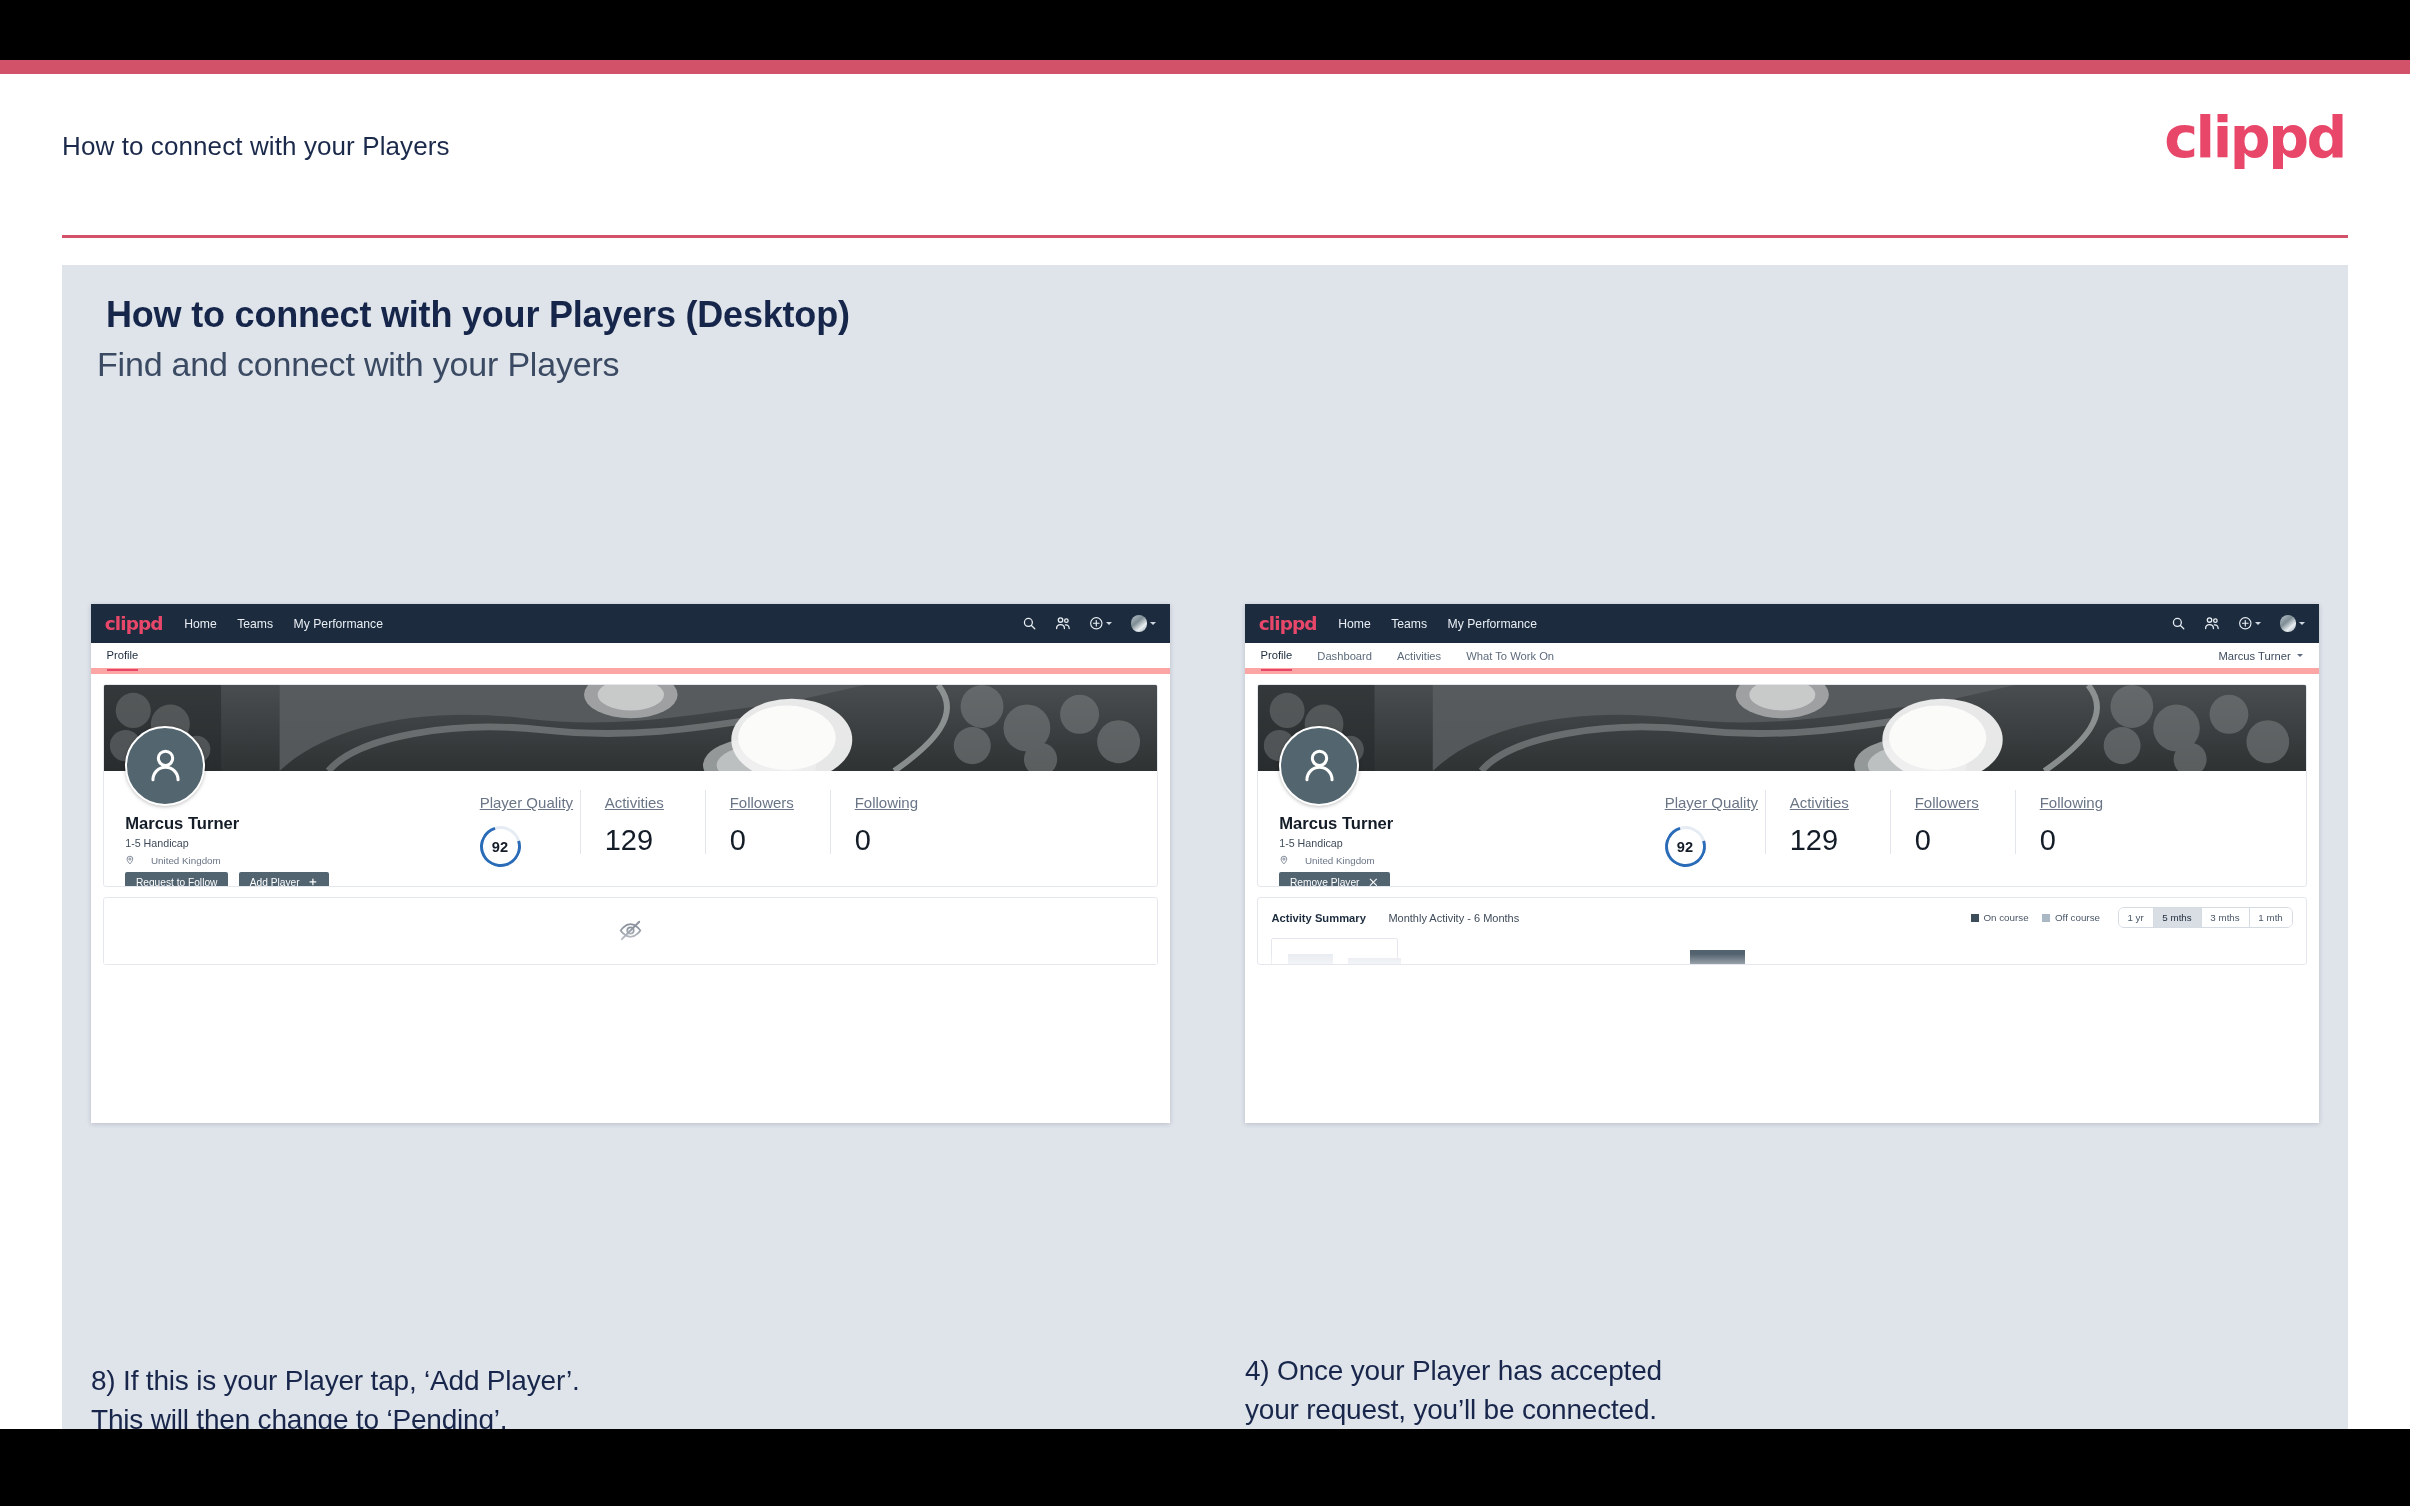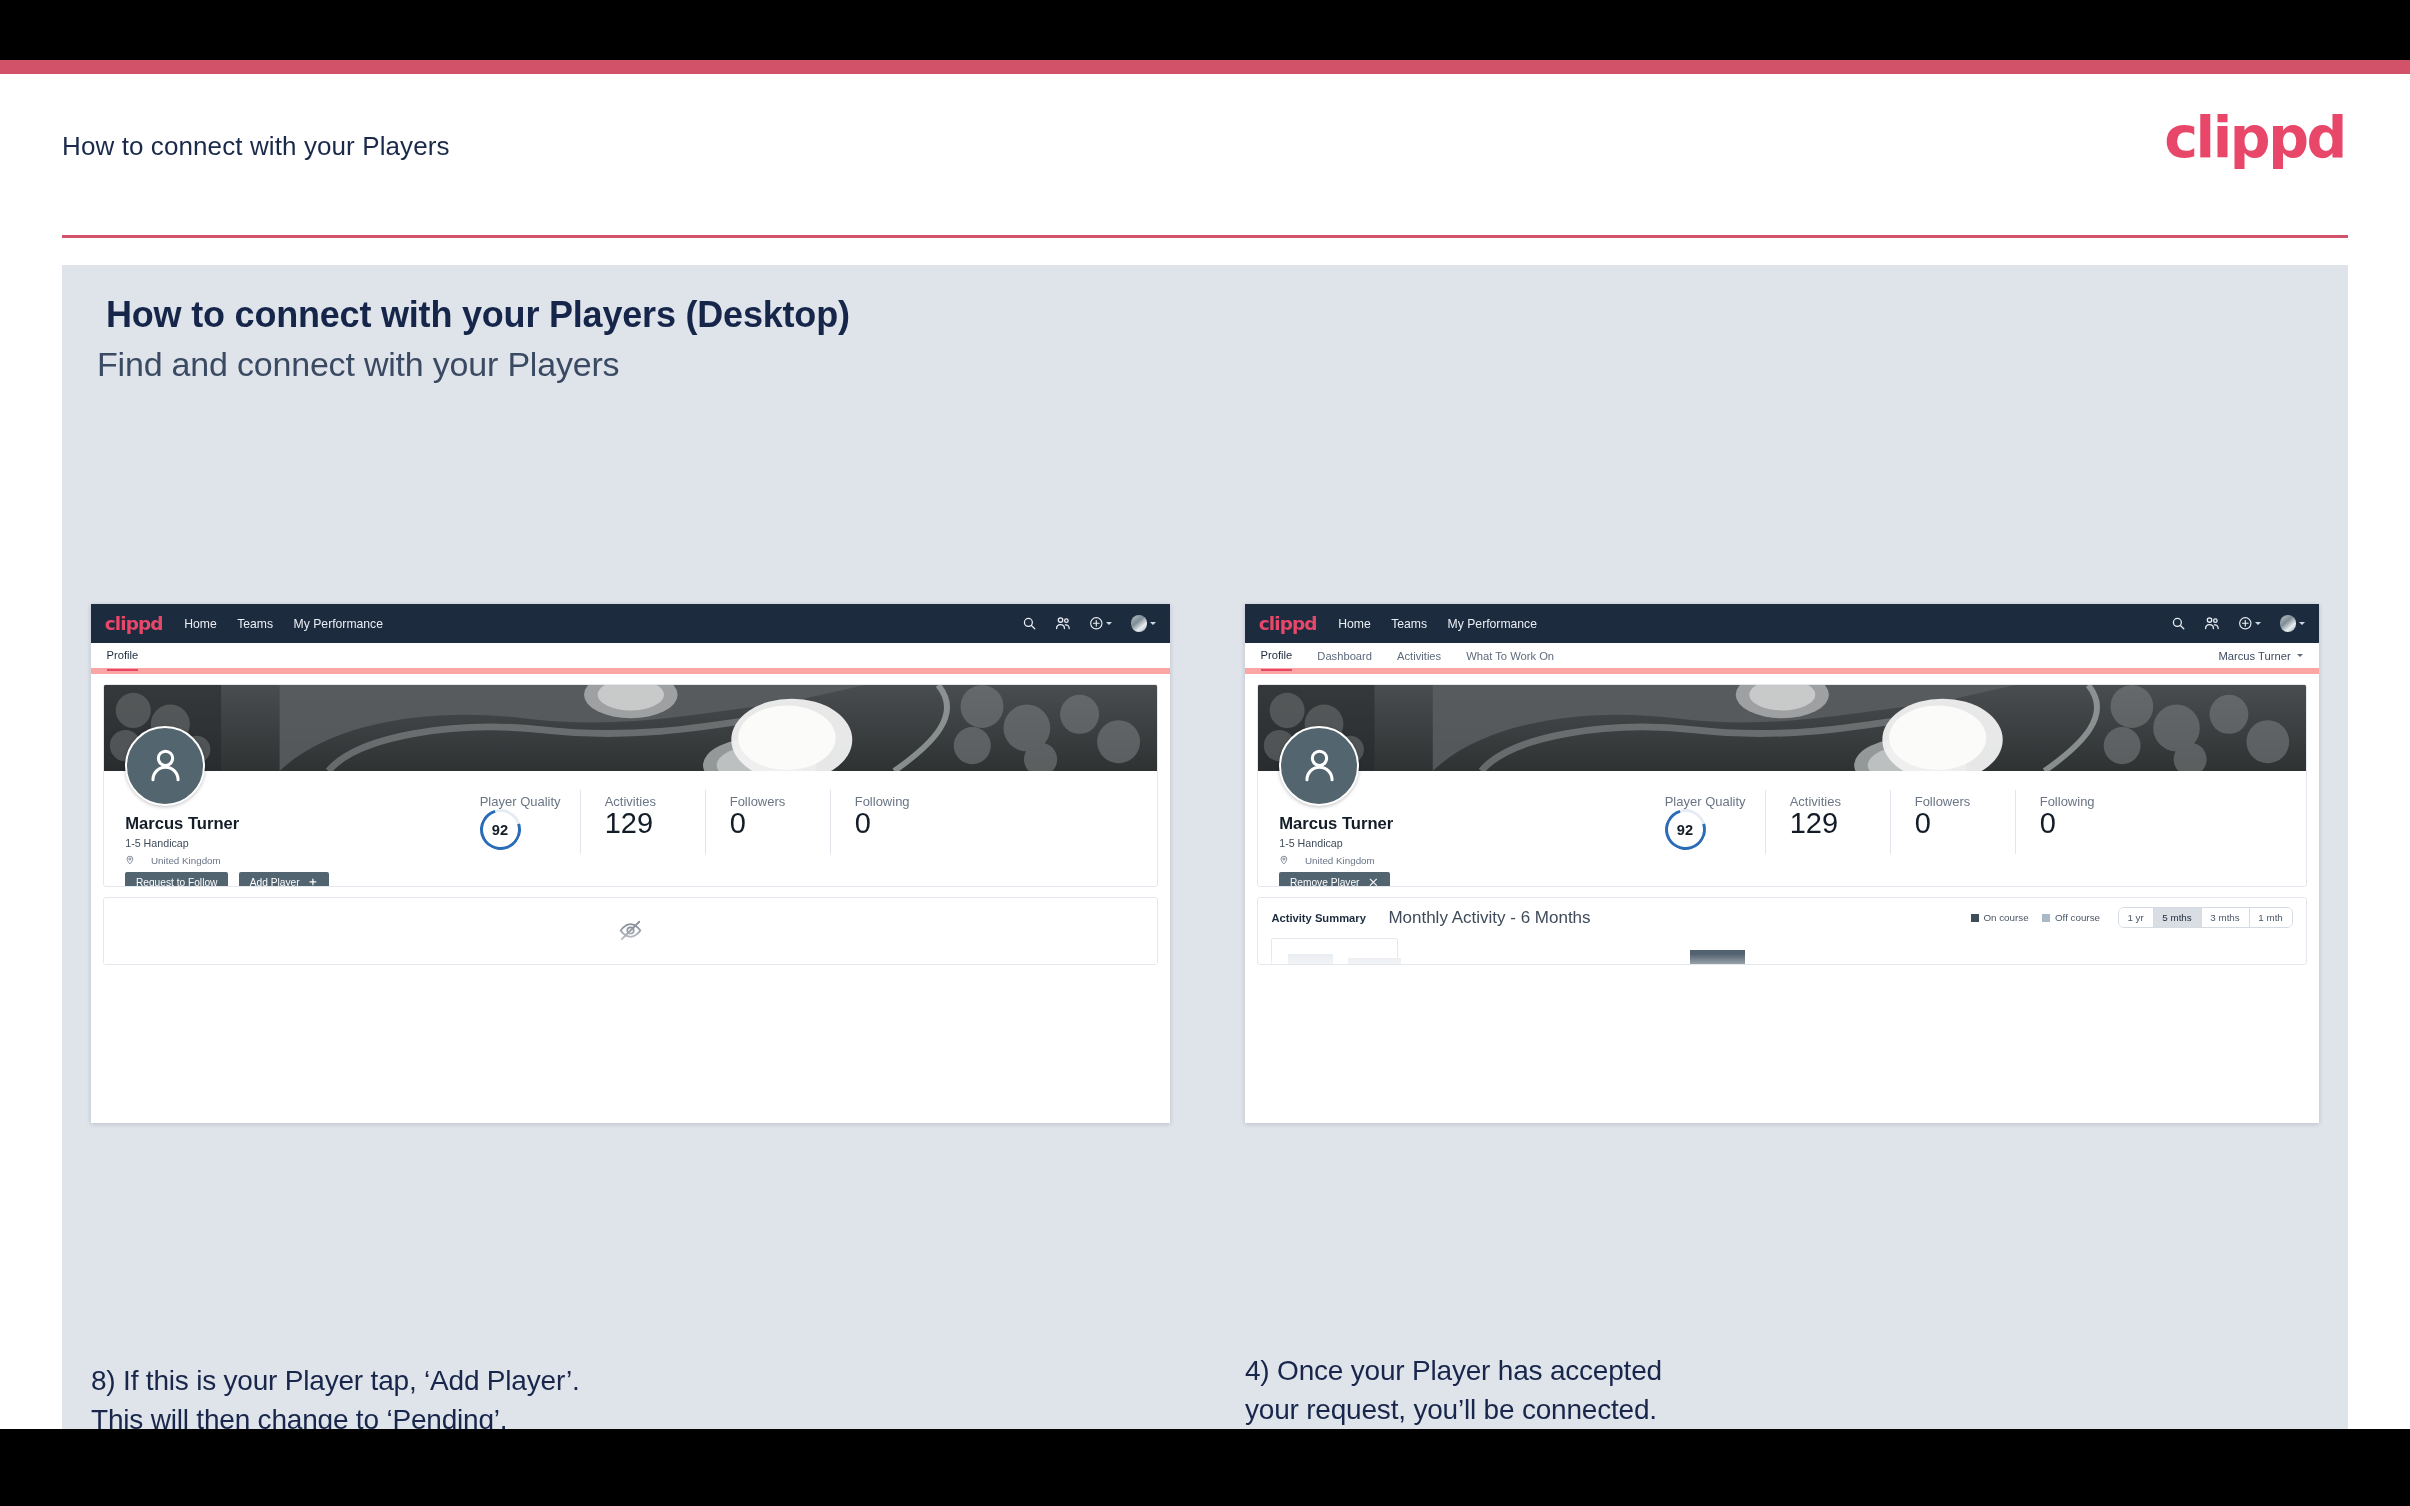--- a/index.html
+++ b/index.html
@@ -149,21 +149,21 @@
   }
 
   
   .stats {
     position:absolute; top:23.4px; display:flex; align-items:flex-start;
   }
   .stat { padding:0 0 0 25px; min-width:125px; position:relative; }
   .stat + .stat::before {
     content:""; position:absolute; left:0; top:-3.9px; width:1px; height:64px; background:#e2e6ec;
   }
-  .stat .lbl { font-size:13px; color:#6a7586; margin-bottom:0; }
+  .stat .lbl { font-size:15px; color:#6a7586; margin-bottom:15px;text-decoration:underline; }
   .stat .val { font-size:29px; font-weight:400; color:#131c27; line-height:1; }
   .pq-ring {
     width:41px;height:41px;border-radius:50%;
     border:3.9px solid #2b6cb8; border-top-color:#e6ecf3;
     display:flex;align-items:center;justify-content:center;
     transform:rotate(28deg);
   }
   .pq-ring span {
     transform:rotate(-28deg); font-size:14.6px; font-weight:700; color:#131c27;
   }
@@ -180,21 +180,21 @@
   }
 
   
   .activity-card {
     position:relative; margin:9.8px 11.7px 0 11.7px; height:68px;
     background:#fff; border:1px solid #e4e8ee; border-radius:2.9px;
     padding:9.8px 13.7px 0 13.7px; overflow:hidden;
   }
   .act-row { display:flex; align-items:center; }
   .act-title { font-size:11.2px; font-weight:700; color:#1c2c3e; width:117px; }
-  .act-sub   { font-size:17px; color:#3f4b5a; flex:1 1 auto; }
+  .act-sub   { font-size:11px; color:#3f4b5a; flex:1 1 auto; }
   .legend { display:flex; align-items:center; gap:13.7px; margin-right:17.6px; }
   .legend .item { display:flex; align-items:center; gap:4.9px; font-size:9.8px; color:#4a5767; }
   .sw { width:7.8px;height:7.8px;display:inline-block; }
   .rangebtns { display:flex; border:1px solid #d5dbe3; border-radius:6px; overflow:hidden; }
   .rangebtns button {
     font-family:"Liberation Sans", sans-serif;
     background:#fff; border:none; border-right:1px solid #d5dbe3;
     font-size:9.8px; color:#4a5767; padding:3.9px 8.8px; cursor:pointer;
   }
   .rangebtns button:last-child { border-right:none; }

